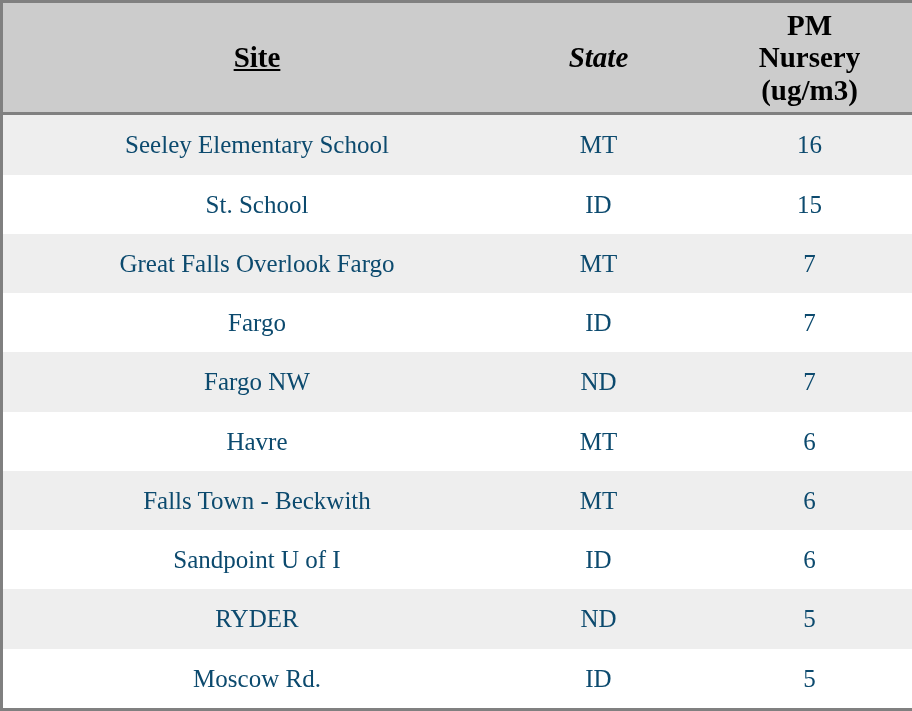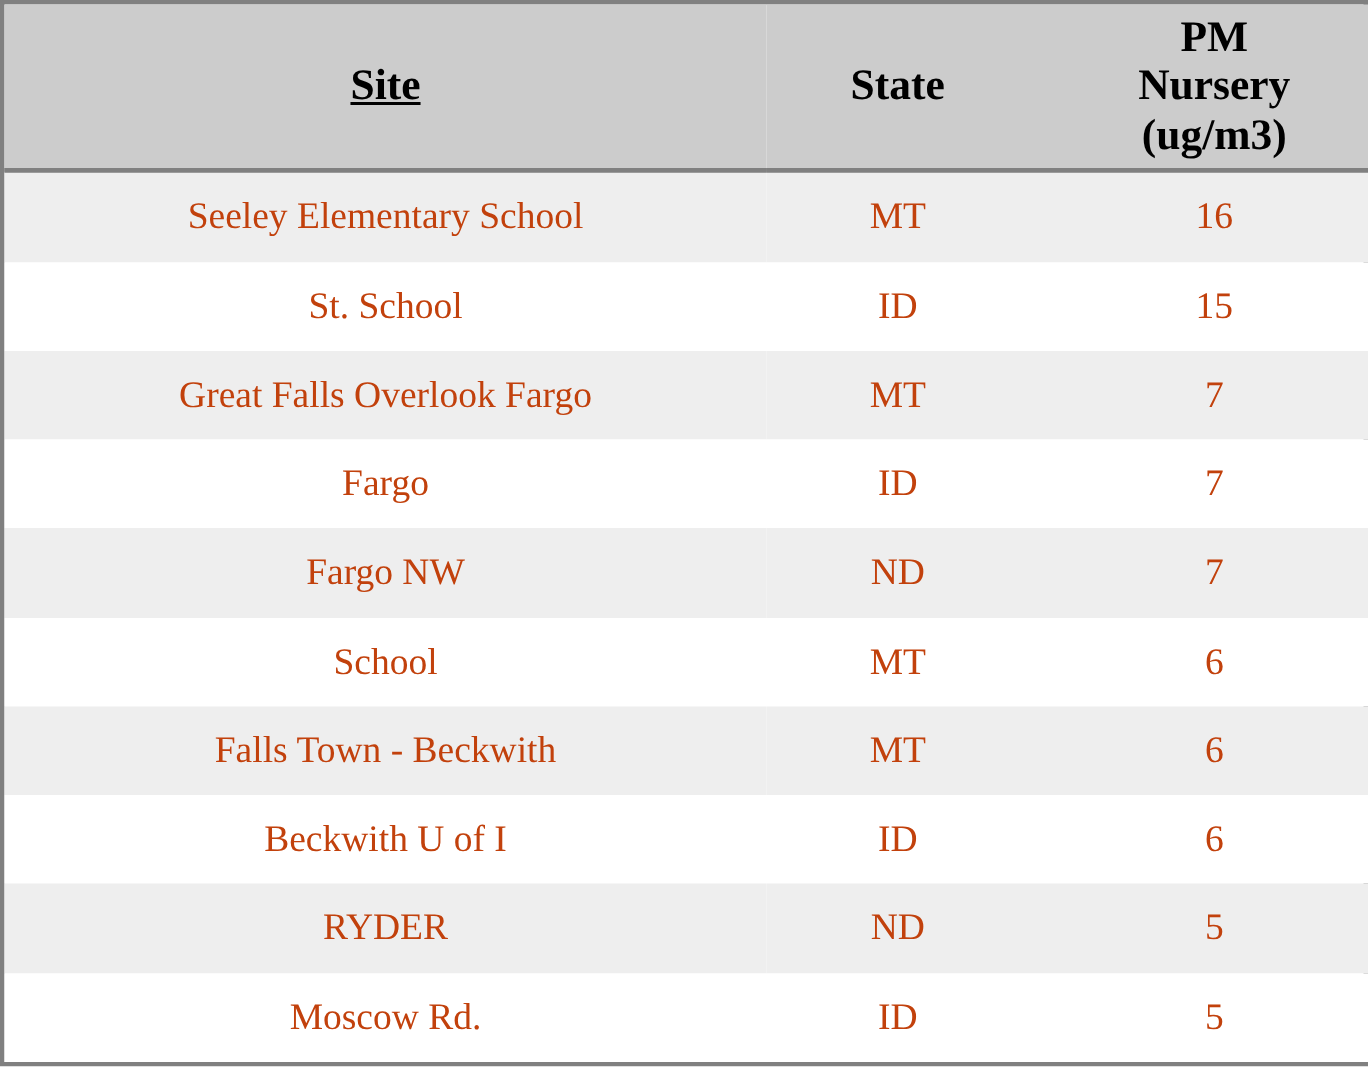--- a/index.html
+++ b/index.html
@@ -34,26 +34,26 @@
     font-weight: bold;
     font-size: 29px;
     color: #000000;
     text-align: center;
     vertical-align: middle;
     padding: 6px 4px;
     border-bottom: 3px solid #808080;
     line-height: 1.12;
   }
   thead th.col-site { width: 500px; text-decoration: underline; }
-  thead th.col-state { width: 167px; }
+  thead th.col-state { width: 167px; font-style: italic; }
   thead th.col-value { width: 239px; }
   tbody td {
     font-family: "Liberation Serif", serif;
     font-size: 25px;
-    color: #c2410c;
+    color: #0c4a6e;
     text-align: center;
     vertical-align: middle;
     padding: 0;
     height: 58px;
     line-height: 1.1;
     white-space: nowrap;
   }
   tbody tr.odd-row { background: #eeeeee; }
   tbody tr.even-row { background: #ffffff; }
 </style>
@@ -93,31 +93,31 @@
         <td>Fargo</td>
         <td>ID</td>
         <td>7</td>
       </tr>
       <tr class="odd-row">
         <td>Fargo NW</td>
         <td>ND</td>
         <td>7</td>
       </tr>
       <tr class="even-row">
-        <td>School</td>
+        <td>Havre</td>
         <td>MT</td>
         <td>6</td>
       </tr>
       <tr class="odd-row">
         <td>Falls Town - Beckwith</td>
         <td>MT</td>
         <td>6</td>
       </tr>
       <tr class="even-row">
-        <td>Beckwith U of I</td>
+        <td>Sandpoint U of I</td>
         <td>ID</td>
         <td>6</td>
       </tr>
       <tr class="odd-row">
         <td>RYDER</td>
         <td>ND</td>
         <td>5</td>
       </tr>
       <tr class="even-row">
         <td>Moscow Rd.</td>

